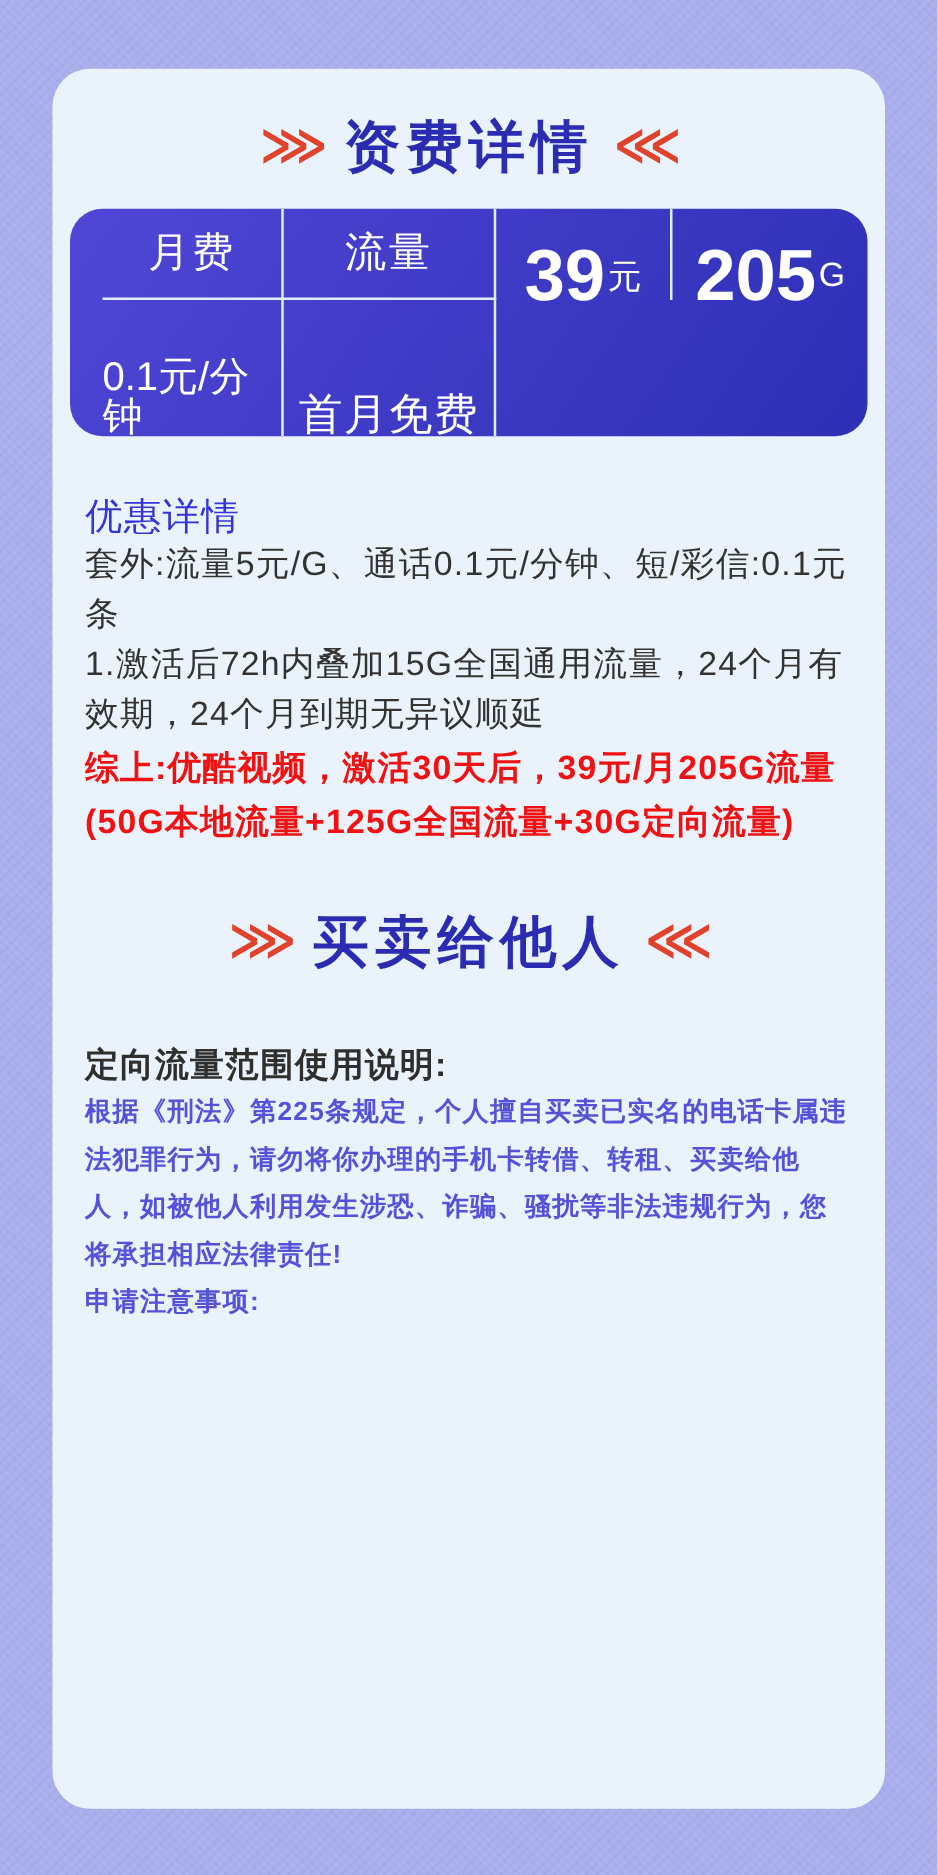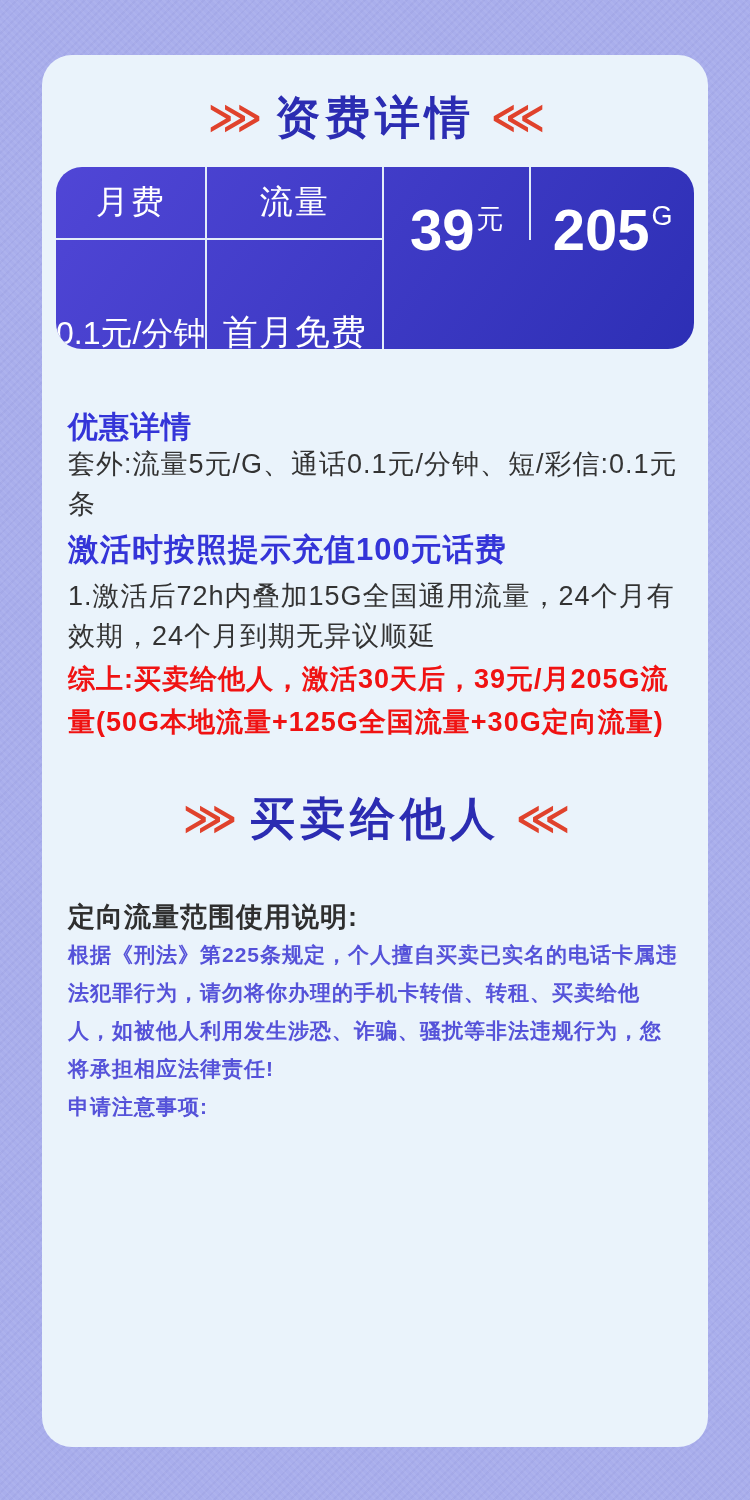--- a/index.html
+++ b/index.html
@@ -30,36 +30,37 @@
     letter-spacing:-3px;transform:scaleY(1.05);
   }
   .title-row .title-text{
     color:var(--title-blue);font-size:45px;font-weight:bold;letter-spacing:5px;
     font-family:"DejaVu Serif","Liberation Serif",serif;line-height:1;
   }
   .price-table{
     display:grid;grid-template-columns:150fr 175fr 146fr 161fr;grid-template-rows:73px 109px;
     margin:24px -12px 3px;border-radius:26px;overflow:hidden;
     background:linear-gradient(125deg,var(--table-gradient-start) 0%,var(--table-gradient-end) 100%);
+    padding-left:26px;
   }
   .cell{
     display:flex;align-items:center;justify-content:center;color:#ffffff;
     box-sizing:border-box;border-right:2px solid var(--table-divider);
   }
   .cell:nth-child(4n){border-right:none;}
   .cell.hdr{border-bottom:2px solid var(--table-divider);font-size:33px;font-weight:500;letter-spacing:2px;}
-  .cell.val{align-items:flex-start;padding-top:34px;}
+  .cell.val{align-items:center;padding-top:34px;}
   .cell.val .main{font-size:58px;font-weight:600;line-height:1;}
   .cell.val .unit{font-size:27px;font-weight:500;margin-left:2px;}
   .cell.val.small{align-items:flex-end;padding-top:0;}
   .cell.val.small .main{font-size:32px;font-weight:500;}
   .cell.val.smallwide .main{font-size:35px;font-weight:400;letter-spacing:1px;}
   .promo-heading{
-    color:var(--heading-blue);font-size:30px;font-weight:bold;line-height:34px;
-    margin:61px 0 0;letter-spacing:1px;
+    color:var(--heading-blue);font-size:30px;font-weight:normal;line-height:34px;
+    margin:48px 0 0;letter-spacing:1px;
   }
   .body-line{
     color:var(--body-text);font-size:27px;line-height:40px;margin:0;letter-spacing:1px;
   }
   .body-line.first{margin-top:14px;}
   .recharge-heading{
     color:var(--heading-blue);font-size:31px;font-weight:bold;line-height:44px;
     margin:4px 0;letter-spacing:1px;
   }
   .summary-line{
@@ -102,24 +103,23 @@
       <span class="main">0.1元/分钟</span>
     </div>
     <div class="cell val small smallwide">
       <span class="main">首月免费</span>
     </div>
   </div>
 
   <p class="promo-heading">优惠详情</p>
   <p class="body-line">套外:流量5元/G、通话0.1元/分钟、短/彩信:0.1元条</p>
 
-  <p class="recharge-heading">激活时按照提示充值100元话费</p>
   <p class="body-line">1.激活后72h内叠加15G全国通用流量，24个月有效期，24个月到期无异议顺延</p>
 
-  <p class="summary-line">综上:买卖给他人，激活30天后，39元/月205G流量(50G本地流量+125G全国流量+30G定向流量)</p>
+  <p class="summary-line">综上:优酷视频，激活30天后，39元/月205G流量(50G本地流量+125G全国流量+30G定向流量)</p>
 
   <div class="title-row tips-title-row">
     <span class="arrows">⋙</span>
     <span class="title-text">买卖给他人</span>
     <span class="arrows">⋘</span>
   </div>
 
   <div class="tips-block">
     <p class="tips-line">定向流量范围使用说明:</p>
     <p class="notice-line">根据《刑法》第225条规定，个人擅自买卖已实名的电话卡属违法犯罪行为，请勿将你办理的手机卡转借、转租、买卖给他人，如被他人利用发生涉恐、诈骗、骚扰等非法违规行为，您将承担相应法律责任!</p>

